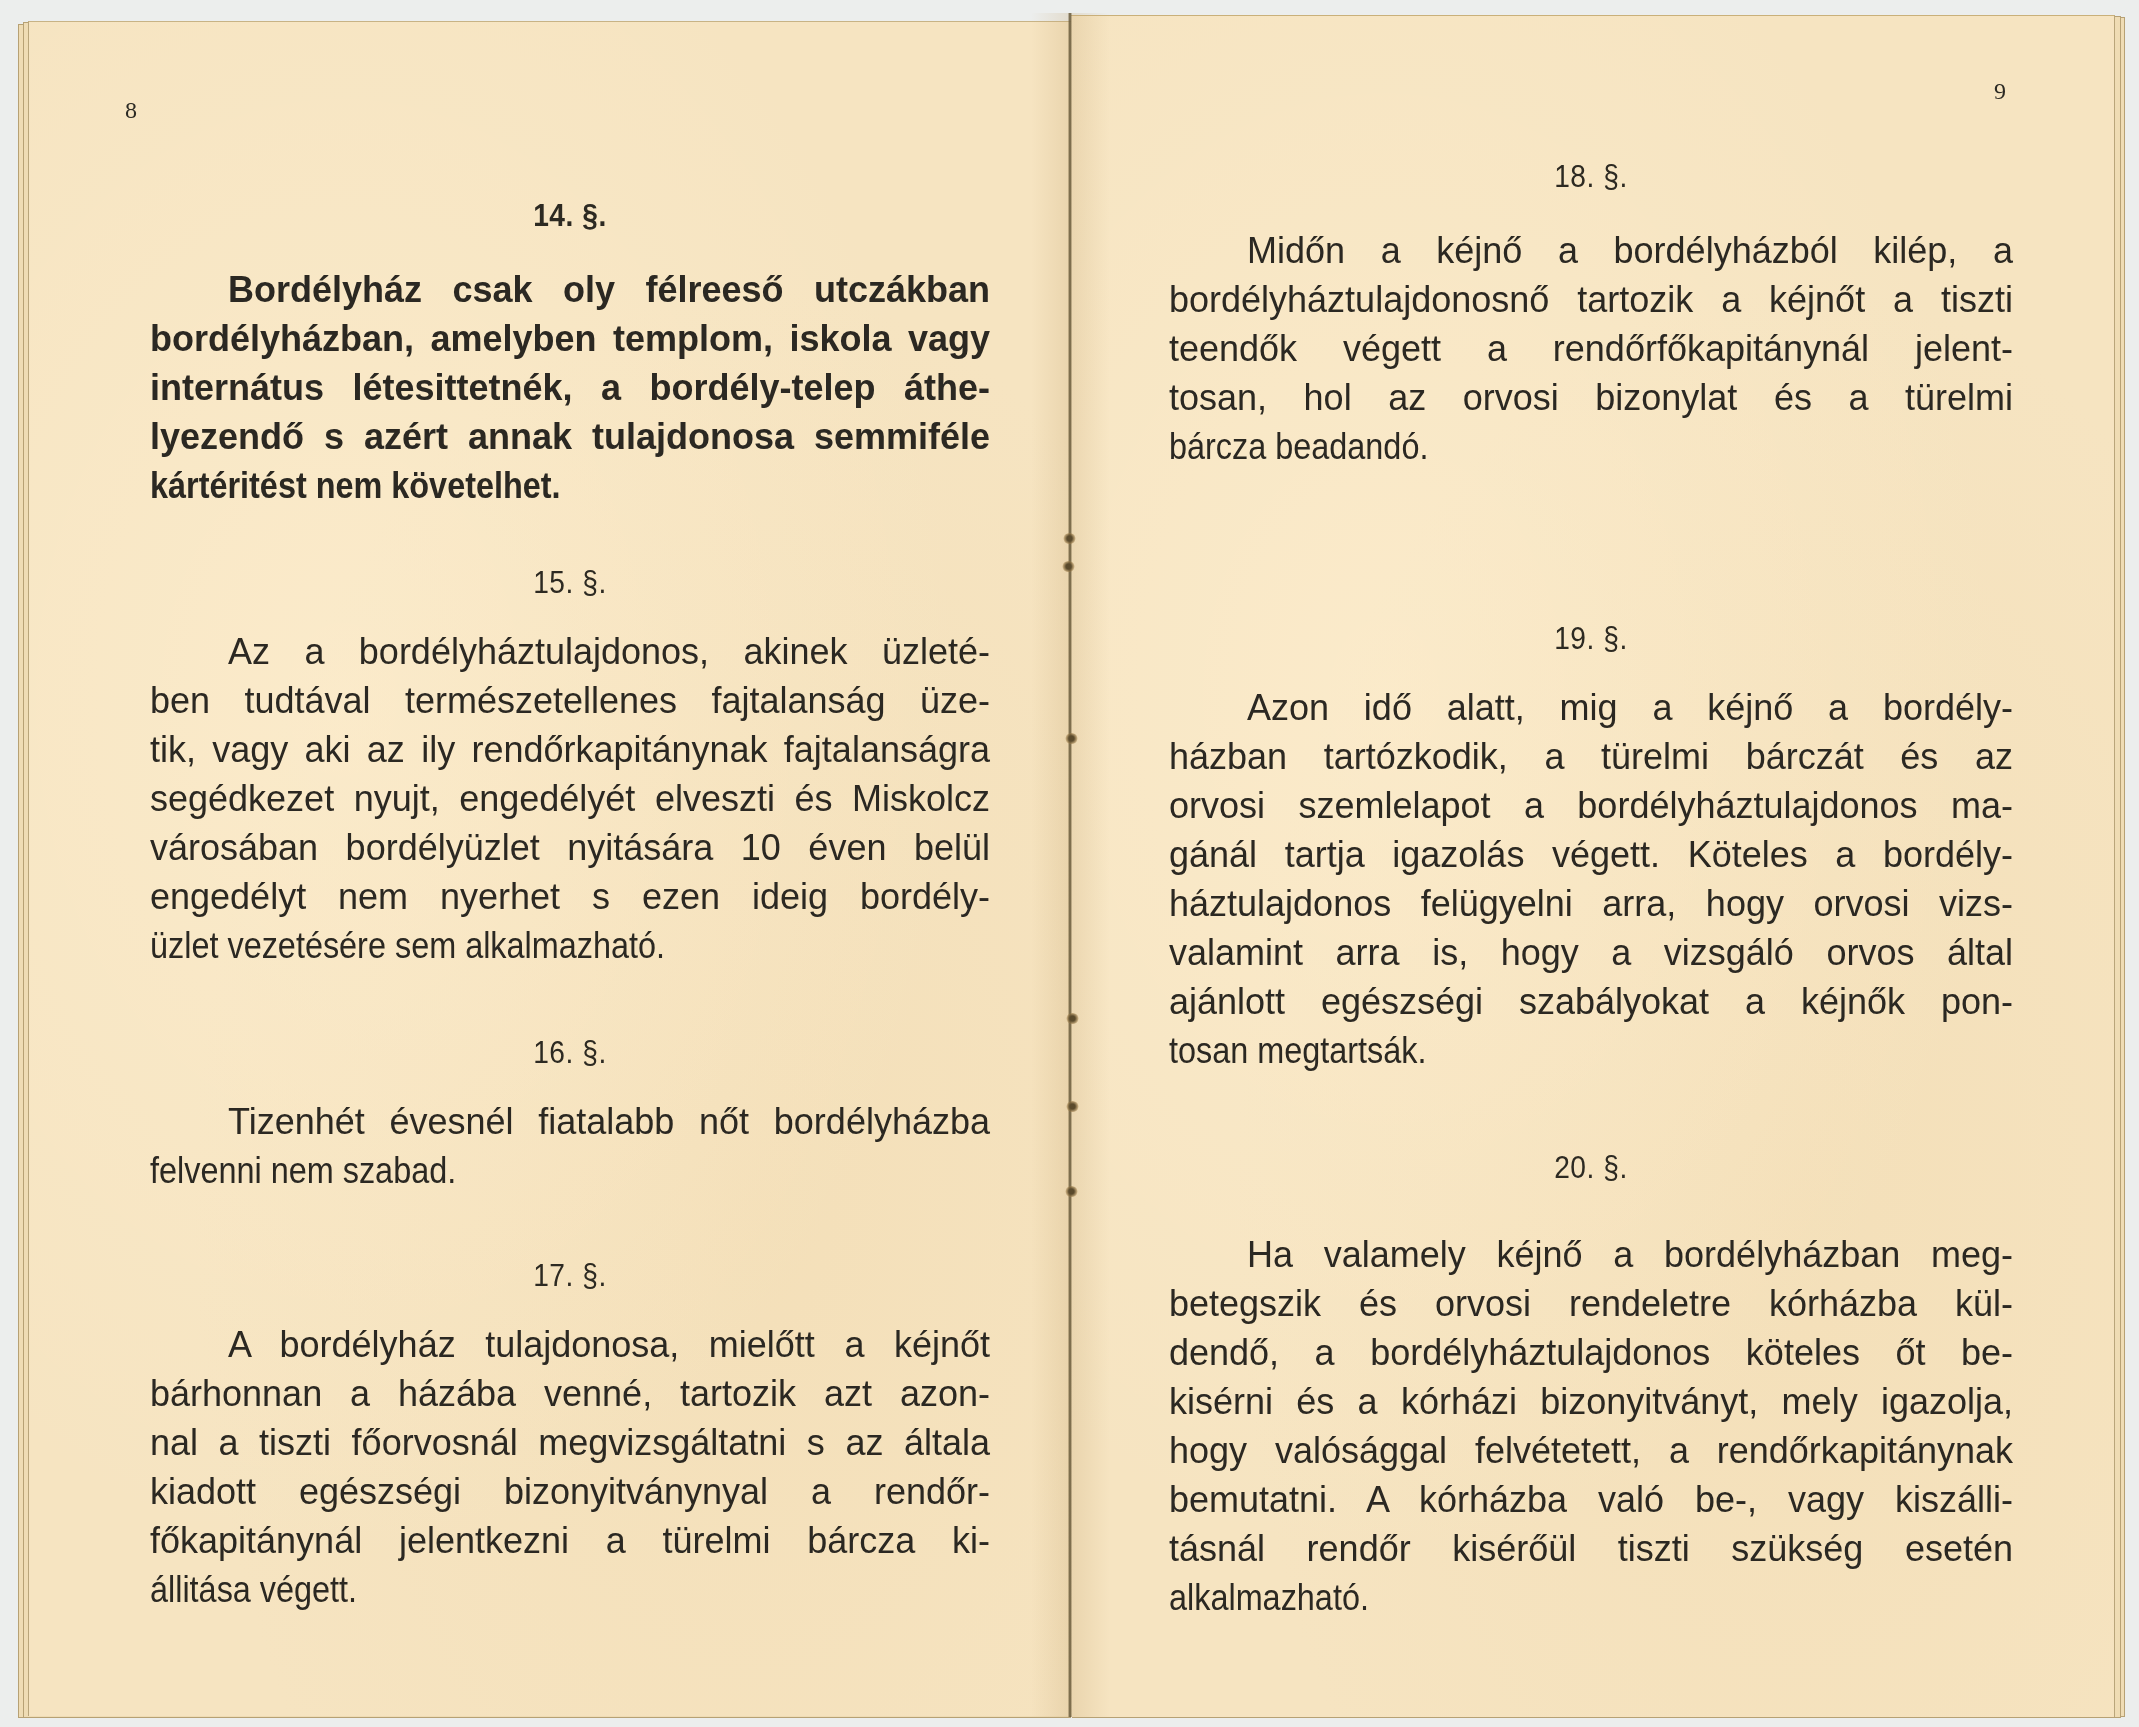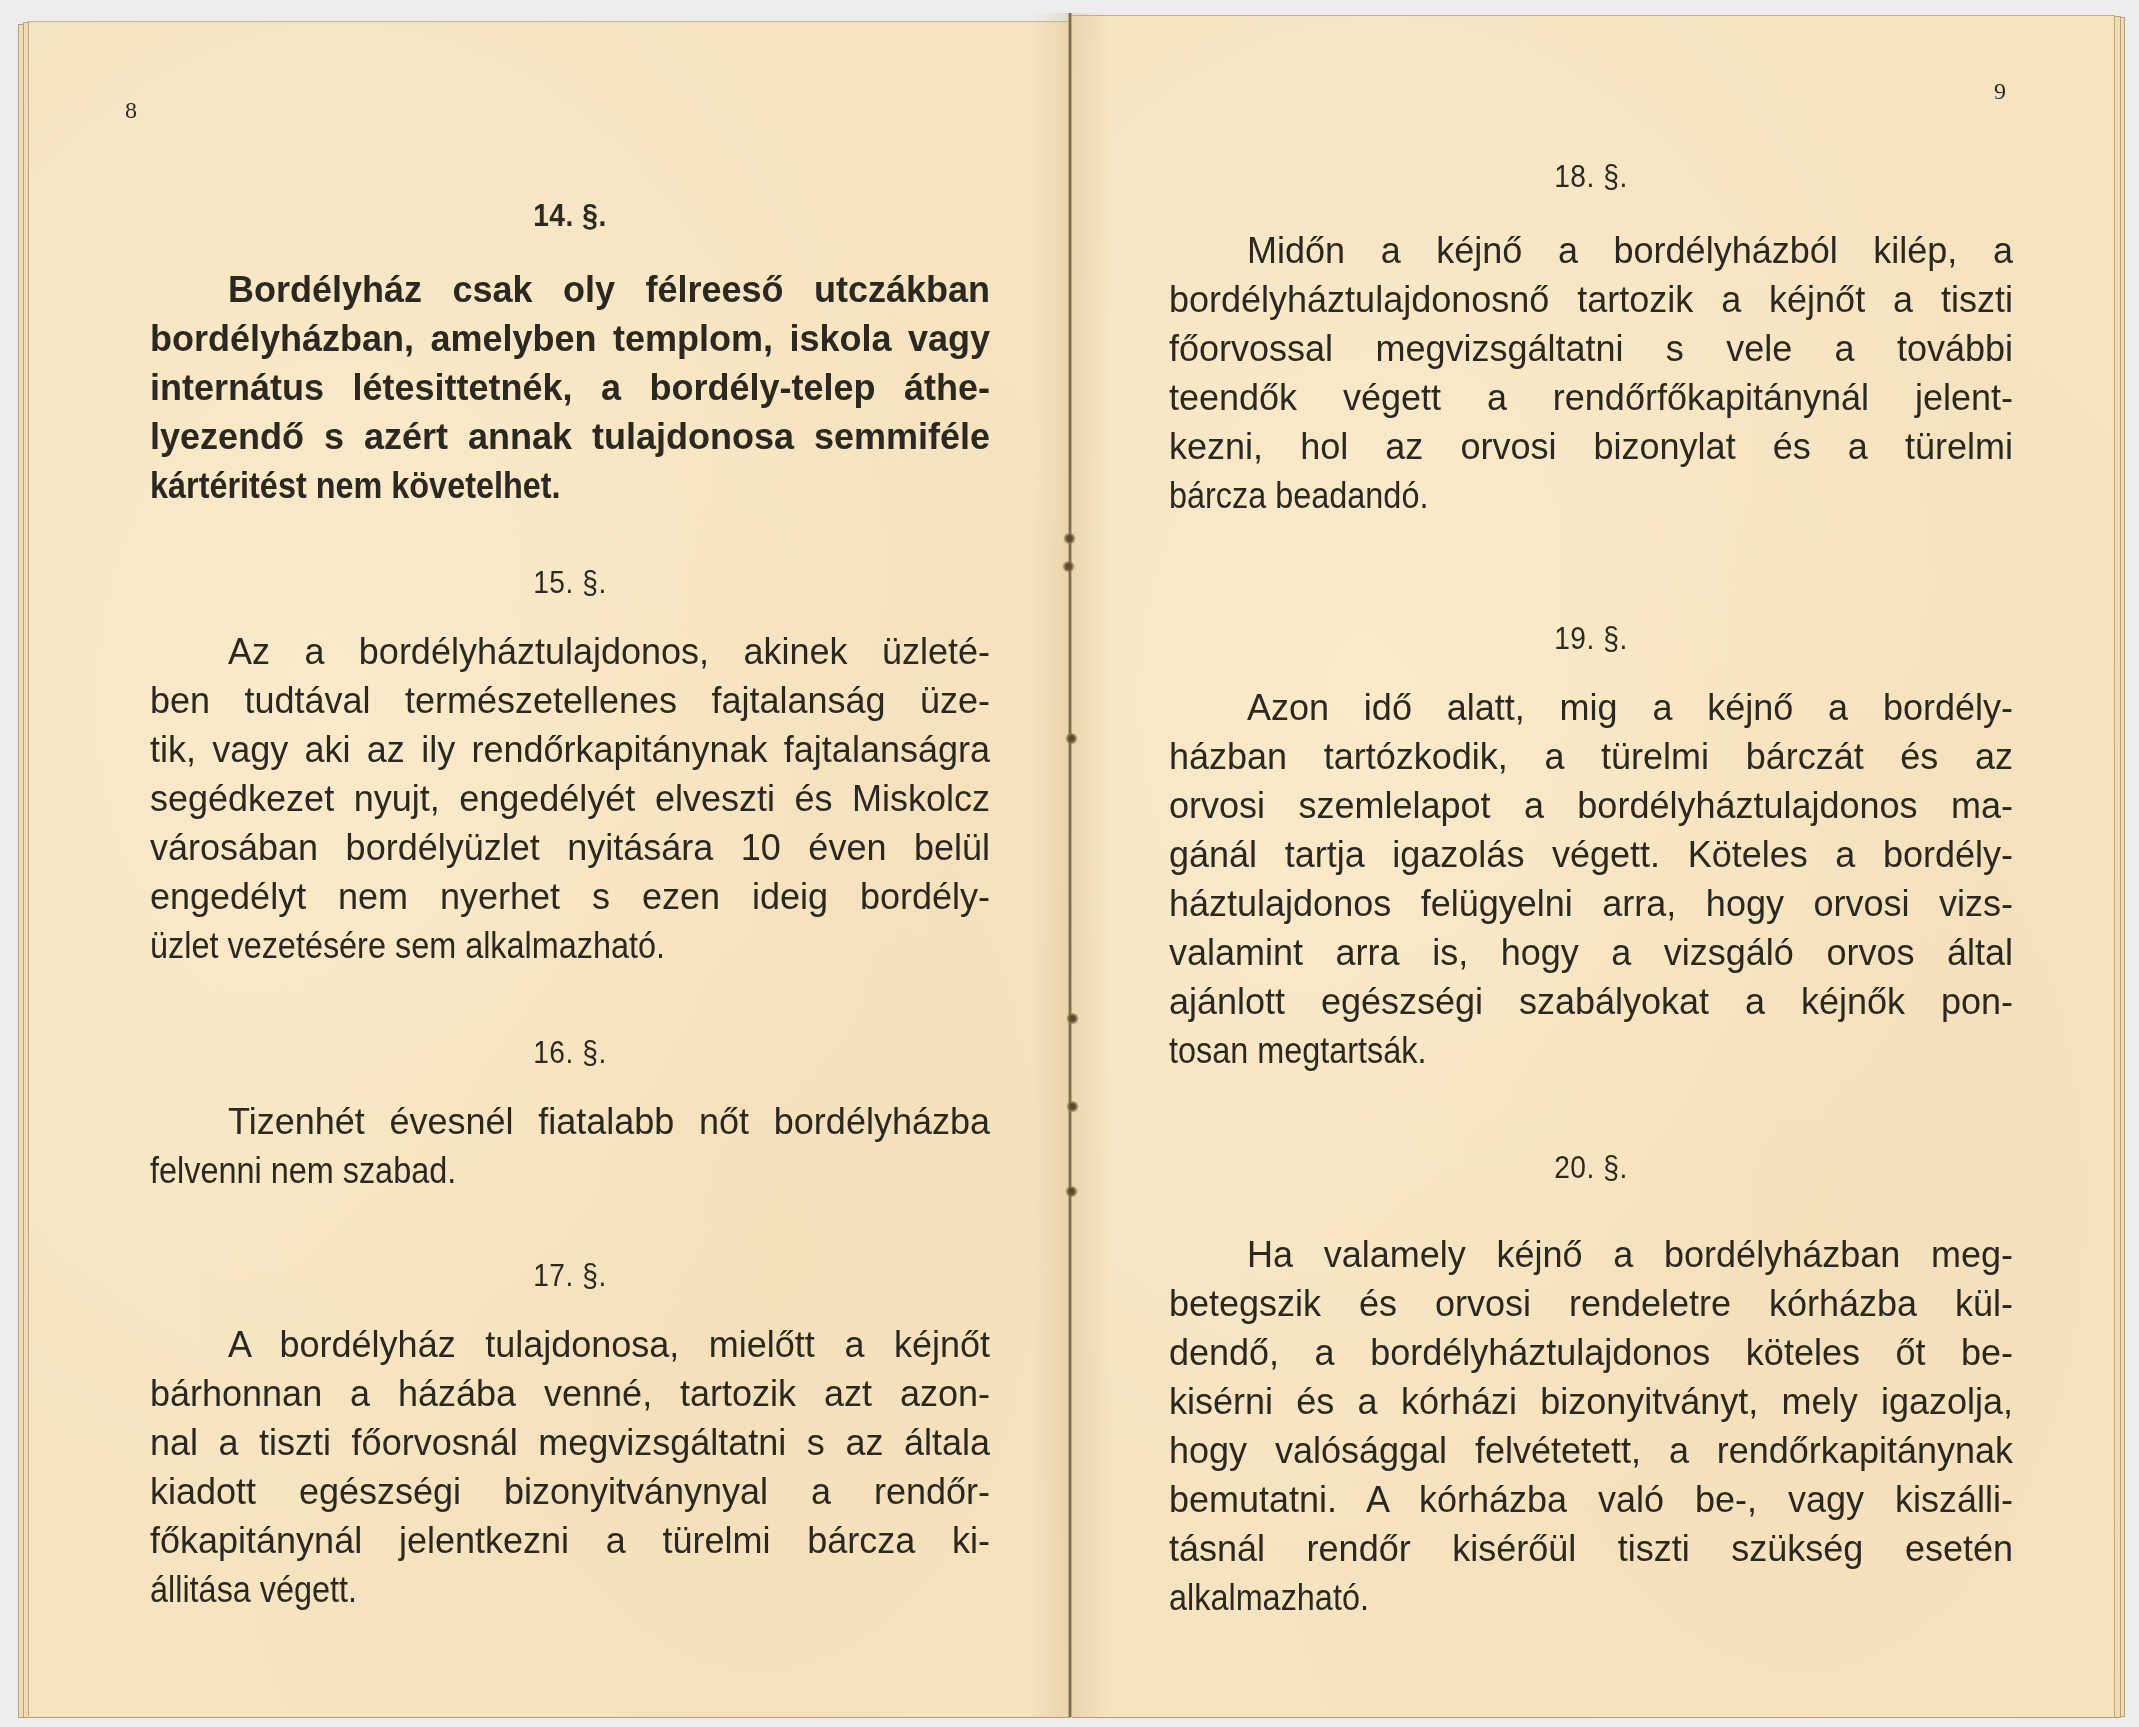--- a/index.html
+++ b/index.html
@@ -121,23 +121,22 @@
     </div>
   </div>
 </div>
 
 <div class="col" id="col-right">
   <div class="section" style="top:155px;">
     <div class="sec-head">18. §.</div>
     <div class="body-block" style="margin-top:29px;">
       <span class="line indent">Midőn a kéjnő a bordélyházból kilép, a</span>
       <span class="line">bordélyháztulajdonosnő tartozik a kéjnőt a tiszti</span>
-      <span class="line">főorvossal megvizsgáltatni s vele a további</span>
       <span class="line">teendők végett a rendőrfőkapitánynál jelent-</span>
-      <span class="line">kezni, hol az orvosi bizonylat és a türelmi</span>
+      <span class="line">tosan, hol az orvosi bizonylat és a türelmi</span>
       <span class="line last" style="transform: scaleX(0.9);">bárcza beadandó.</span>
     </div>
   </div>
 
   <div class="section" style="top:617px;">
     <div class="sec-head">19. §.</div>
     <div class="body-block" style="margin-top:24px;">
       <span class="line indent">Azon idő alatt, mig a kéjnő a bordély-</span>
       <span class="line">házban tartózkodik, a türelmi bárczát és az</span>
       <span class="line">orvosi szemlelapot a bordélyháztulajdonos ma-</span>

